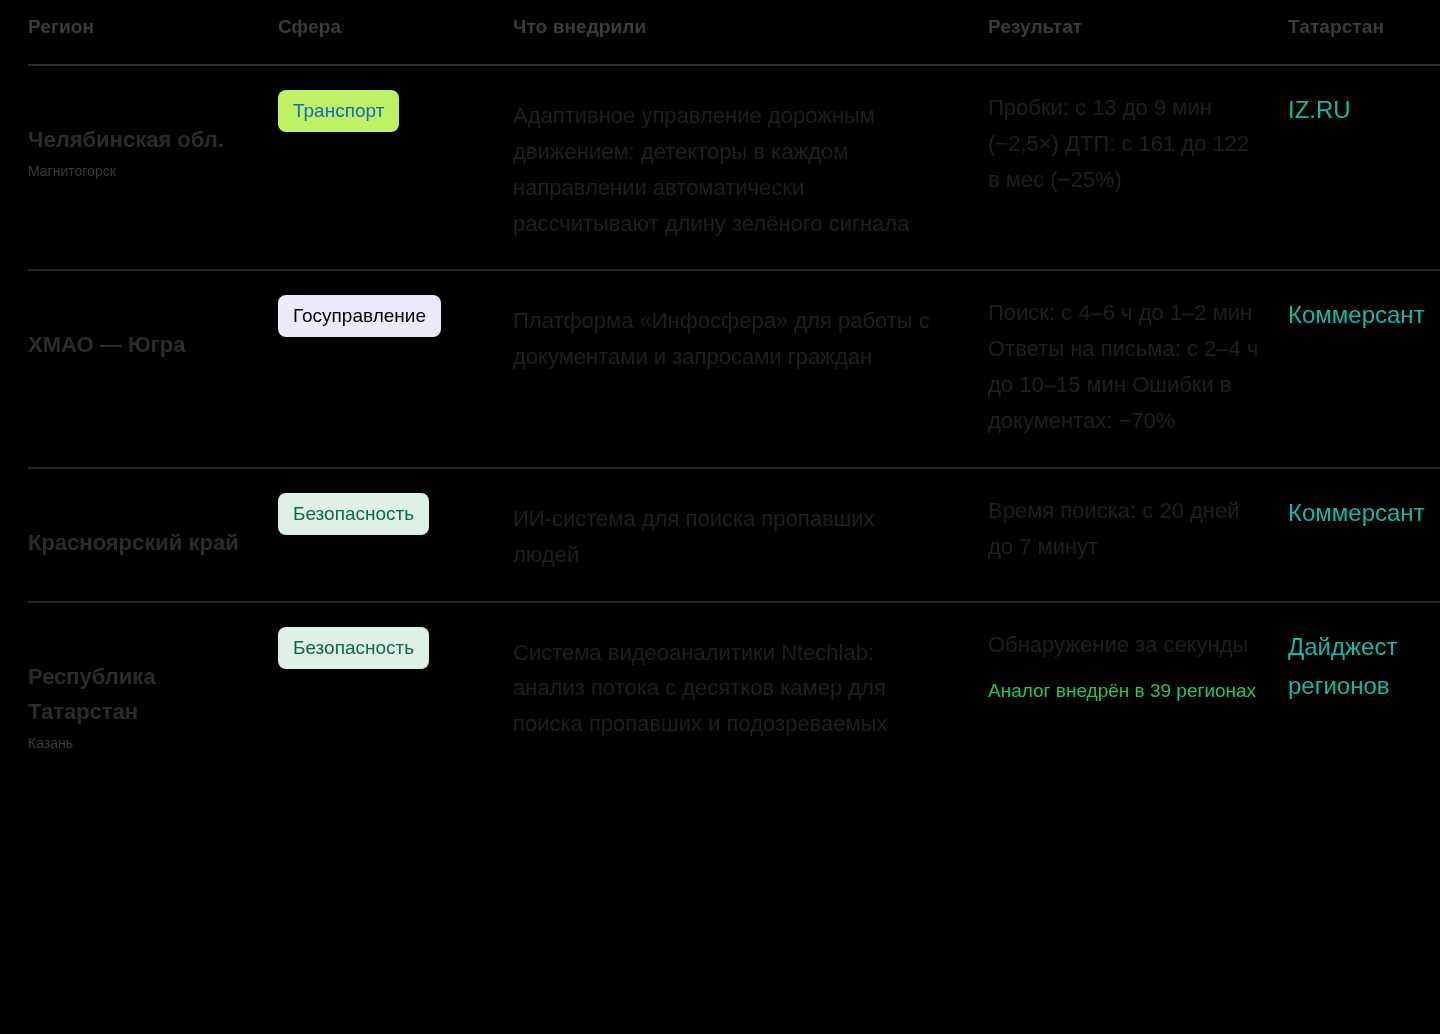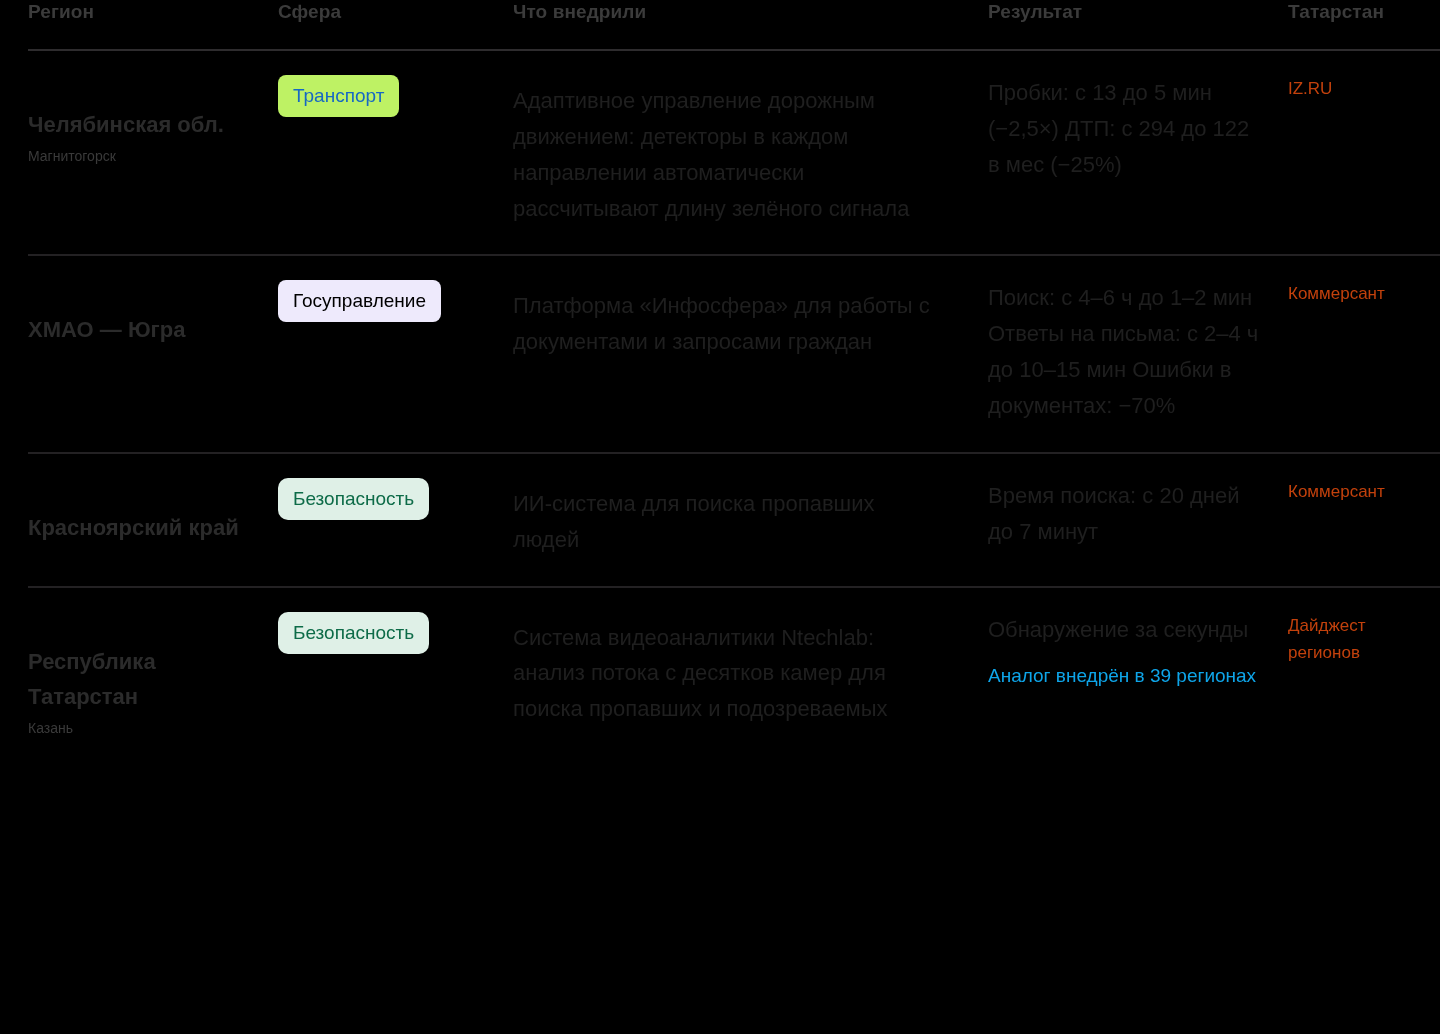--- a/index.html
+++ b/index.html
@@ -14,21 +14,21 @@
     overflow: hidden;
     font-family: "Liberation Sans", "DejaVu Sans", sans-serif;
     color: #1c1c1c;
     -webkit-font-smoothing: antialiased;
   }
 
   .table-wrap {
     width: 1440px;
     height: 1034px;
     box-sizing: border-box;
-    padding: 1px 28px;
+    padding: 16px 28px;
     background: #000000;
   }
 
   table.data-table {
     width: 100%;
     border-collapse: collapse;
     table-layout: fixed;
   }
 
   
@@ -105,50 +105,49 @@
     background: #bef264;
     color: #1668c4;
   }
   .badge-gov {
     background: #eeeafc;
     color: #000000;
   }
   .badge-security {
     background: #dff0e7;
     color: #0d6b48;
-    border-radius: 10px;
   }
 
   .what-text {
     display: block;
     font-size: 22px;
     line-height: 1.63;
     color: #1f1f1f;
     margin-top: 8px;
   }
 
   .result-text {
     display: block;
     font-size: 22px;
     line-height: 1.63;
     color: #1f1f1f;
   }
   .result-note {
     display: block;
     font-size: 19px;
     line-height: 1.6;
-    color: #0ea5e9;
+    color: #22c55e;
     margin-top: 14px;
   }
 
   .source-text {
     display: block;
-    font-size: 17px;
-    line-height: 1.63;
-    color: #c2410c;
+    font-size: 24px;
+    line-height: 1.63;
+    color: #14b8a6;
   }
 </style>
 </head>
 <body>
 
 <div class="table-wrap">
   <table class="data-table">
     <colgroup>
       <col class="c-region">
       <col class="c-sphere">
@@ -174,21 +173,21 @@
           <span class="region-name">Челябинская обл.</span>
           <span class="region-city">Магнитогорск</span>
         </td>
         <td class="col-sphere">
           <span class="badge badge-transport">Транспорт</span>
         </td>
         <td class="col-what">
           <span class="what-text">Адаптивное управление дорожным движением: детекторы в каждом направлении автоматически рассчитывают длину зелёного сигнала</span>
         </td>
         <td class="col-result">
-          <span class="result-text">Пробки: с 13 до 5 мин (−2,5×) ДТП: с 294 до 122 в мес (−25%)</span>
+          <span class="result-text">Пробки: с 13 до 9 мин (−2,5×) ДТП: с 161 до 122 в мес (−25%)</span>
         </td>
         <td class="col-source">
           <span class="source-text">IZ.RU</span>
         </td>
       </tr>
 
       <tr>
         <td class="col-region">
           <span class="region-name">ХМАО — Югра</span>
           <span class="region-city"></span>

